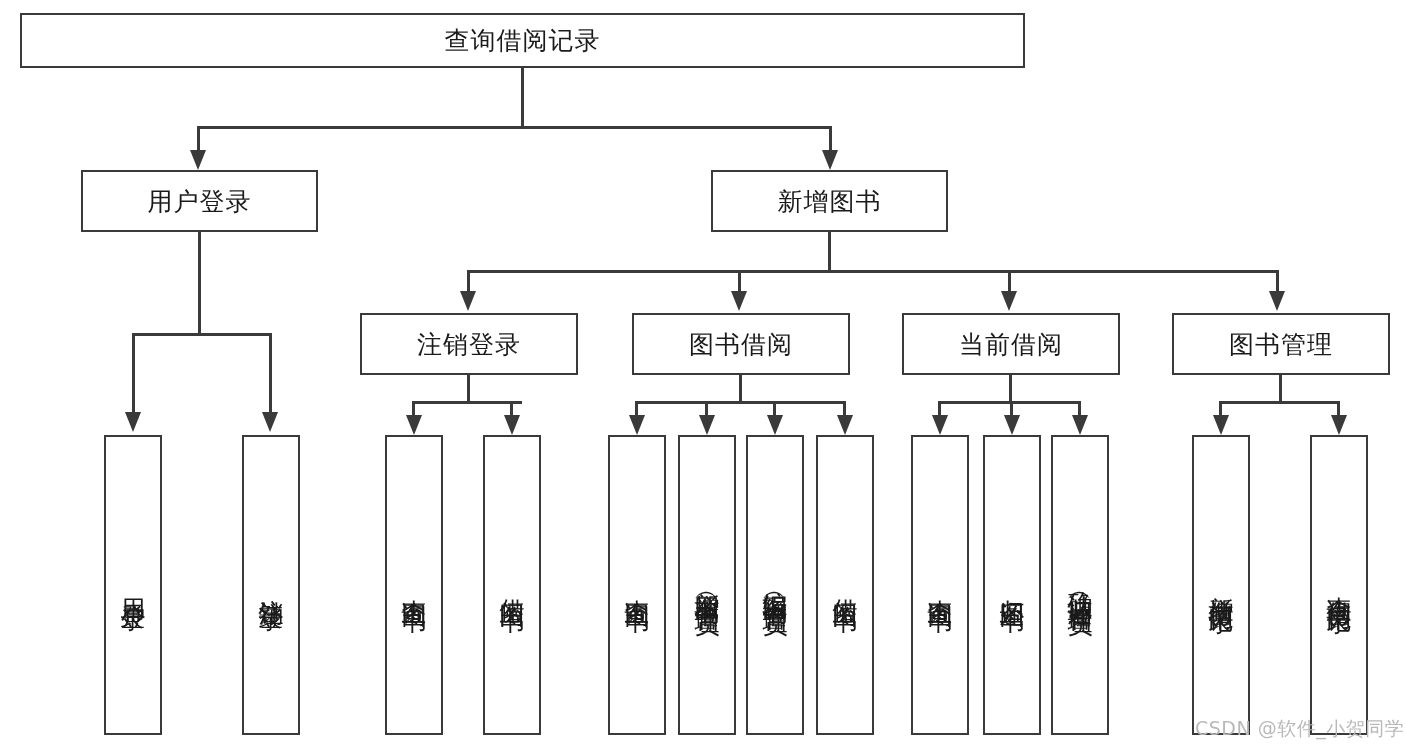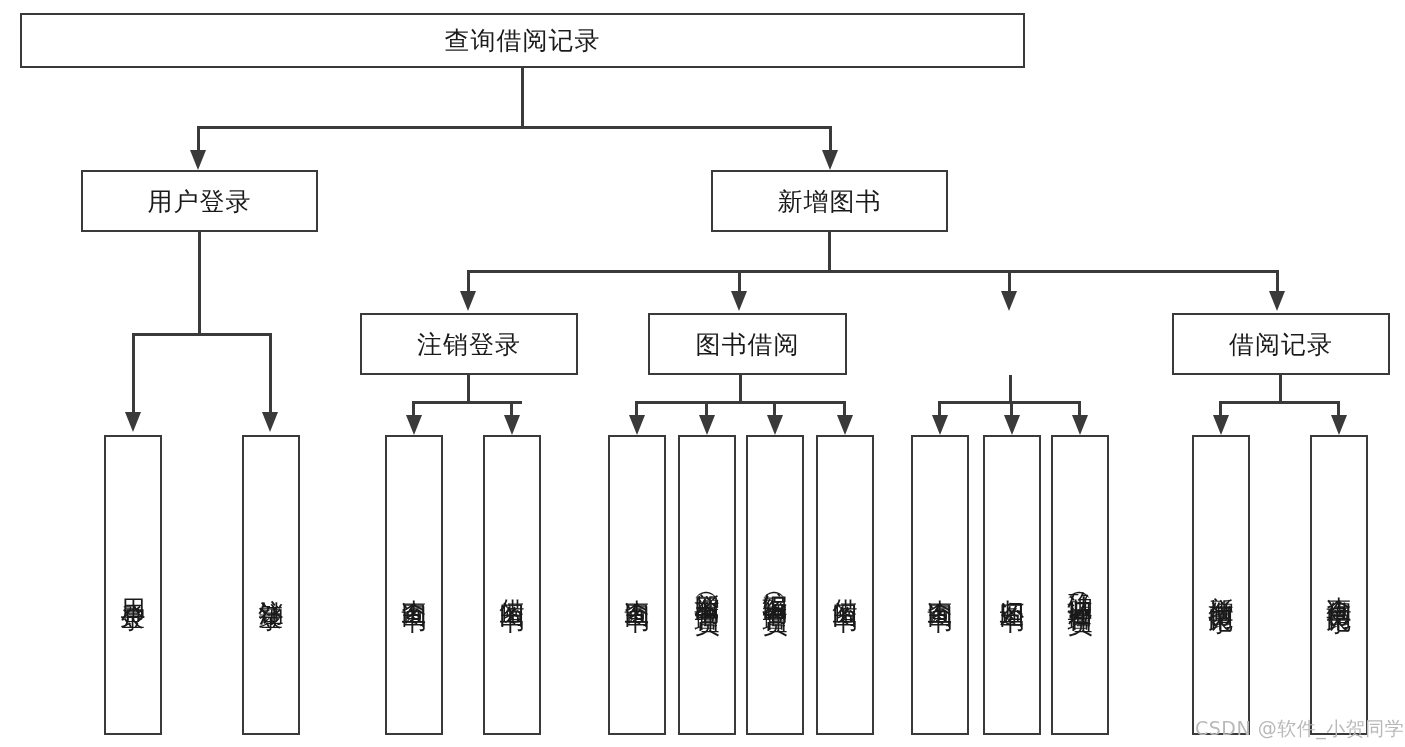--- a/index.html
+++ b/index.html
@@ -109,25 +109,28 @@
   <div class="conn v" style="left:738px; top:270px; height:24px;"></div>
   <div class="arrow" style="left:731px; top:291px;"></div>
   <div class="conn v" style="left:1008px; top:270px; height:24px;"></div>
   <div class="arrow" style="left:1001px; top:291px;"></div>
   <div class="conn v" style="left:1276px; top:270px; height:24px;"></div>
   <div class="arrow" style="left:1269px; top:291px;"></div>
 
   <div class="node horiz" style="left:360px; top:313px; width:218px; height:62px;">
     <span>注销登录</span>
   </div>
-  <div class="node horiz" style="left:648px; top:313px; width:199px; height:62px;">
+  <div class="node horiz" style="left:632px; top:313px; width:218px; height:62px;">
     <span>图书借阅</span>
   </div>
+  <div class="node horiz" style="left:902px; top:313px; width:218px; height:62px;">
+    <span>当前借阅</span>
+  </div>
   <div class="node horiz" style="left:1172px; top:313px; width:218px; height:62px;">
-    <span>借阅记录</span>
+    <span>图书管理</span>
   </div>
 
   <div class="conn v" style="left:467px; top:375px; height:28px;"></div>
   <div class="conn h" style="left:412px; top:401px; width:110px;"></div>
   <div class="conn v" style="left:412px; top:401px; height:18px;"></div>
   <div class="arrow" style="left:406px; top:415px;"></div>
   <div class="conn v" style="left:510px; top:401px; height:18px;"></div>
   <div class="arrow" style="left:504px; top:415px;"></div>
 
   <div class="conn v" style="left:739px; top:375px; height:28px;"></div>

